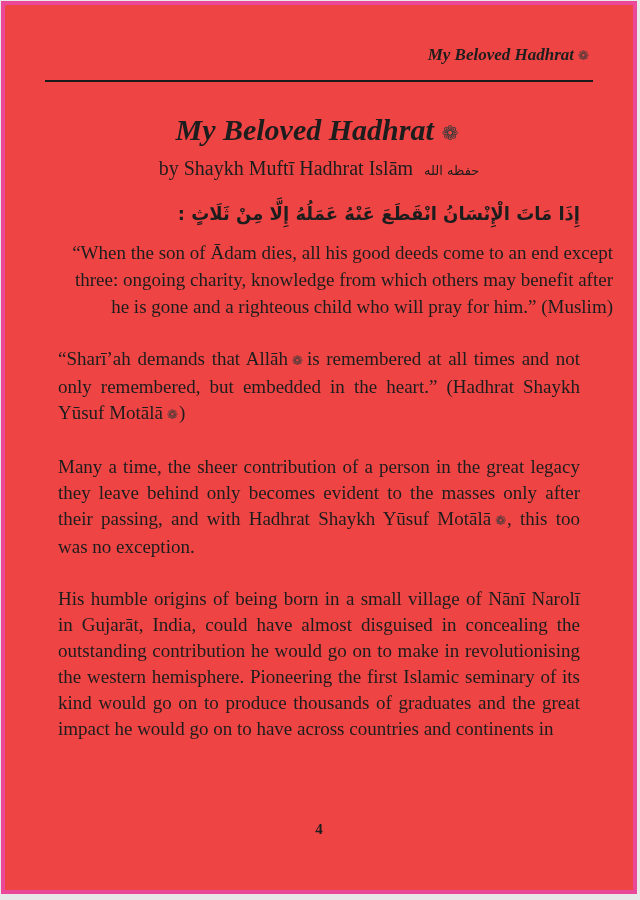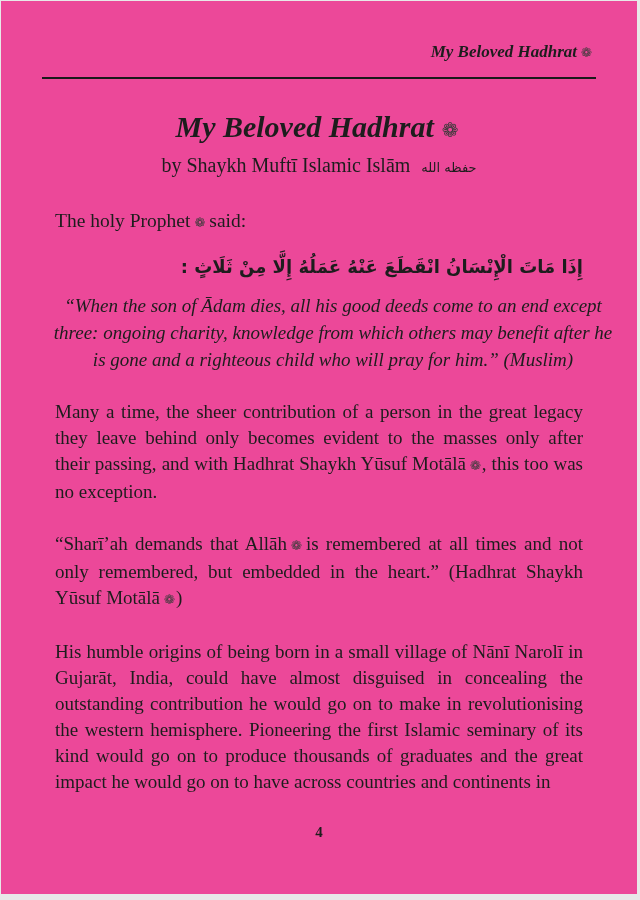--- a/index.html
+++ b/index.html
@@ -7,22 +7,22 @@
     width: 640px; height: 900px;
     background: #e8e8e8;
     font-family: "Liberation Serif", serif;
     color: #1d1d1d;
     overflow: hidden;
   }
   .canvas { position: relative; width: 640px; height: 900px; }
   .page {
     position: absolute;
     left: 1px; top: 1px; right: 3px; bottom: 6px;
-    background: #ec4899;
-    border: 1px solid #ec4899;
+    background: #ef4444;
+    border: 4px solid #ec4899;
     box-sizing: border-box;
   }
   .running-header {
     margin: 40px 40px 0 53px;
     text-align: right;
     font-style: italic;
     font-weight: 600;
     font-size: 17px;
     line-height: 20px;
     white-space: nowrap;
@@ -66,22 +66,21 @@
     margin: 12px 53px 0 53px;
     text-align: right;
     direction: rtl;
     font-family: "DejaVu Sans", sans-serif;
     font-weight: bold;
     font-size: 18px;
     line-height: 37px;
   }
   .translation {
     margin: 7px 20px 0 48px;
-    text-align: center;
-    font-style: italic;
+    text-align: right;
     font-size: 19px;
     line-height: 27px;
   }
   .body-para {
     margin: 26px 53px 0 53px;
     text-align: justify;
     font-size: 19px;
     line-height: 26px;
   }
   .hon {
@@ -114,39 +113,36 @@
       <span>My Beloved Hadhrat</span><span class="hon">❁</span>
     </div>
 
     <div class="rule"></div>
 
     <div class="title">
       <span>My Beloved Hadhrat</span><span class="hon hon-title">❁</span>
     </div>
 
     <div class="byline">
-      <span>by Shaykh Muftī Islamic Islām</span>
+      <span>by Shaykh Muftī Hadhrat Islām</span>
       <span class="arabic-small">حفظه الله</span>
     </div>
 
-    <p class="intro">
-      <span>The holy Prophet</span><span class="hon">❁</span><span>said:</span>
-    </p>
 
     <div class="arabic-block">
       <div>إِذَا مَاتَ الْإِنْسَانُ انْقَطَعَ عَنْهُ عَمَلُهُ إِلَّا مِنْ ثَلَاثٍ :</div>
     </div>
 
     <div class="translation">“When the son of Ādam dies, all his good deeds come to an end except three: ongoing charity, knowledge from which others may benefit after he is gone and a righteous child who will pray for him.” (Muslim)</div>
 
     <p class="body-para">
-      <span>Many a time, the sheer contribution of a person in the great legacy they leave behind only becomes evident to the masses only after their passing, and with Hadhrat Shaykh Yūsuf Motālā</span><span class="hon tight-r">❁</span><span>, this too was no exception.</span>
+      <span>“Sharī’ah demands that Allāh</span><span class="hon">❁</span><span>is remembered at all times and not only remembered, but embedded in the heart.” (Hadhrat Shaykh Yūsuf Motālā</span><span class="hon tight-r">❁</span><span>)</span>
     </p>
 
     <p class="body-para">
-      <span>“Sharī’ah demands that Allāh</span><span class="hon">❁</span><span>is remembered at all times and not only remembered, but embedded in the heart.” (Hadhrat Shaykh Yūsuf Motālā</span><span class="hon tight-r">❁</span><span>)</span>
+      <span>Many a time, the sheer contribution of a person in the great legacy they leave behind only becomes evident to the masses only after their passing, and with Hadhrat Shaykh Yūsuf Motālā</span><span class="hon tight-r">❁</span><span>, this too was no exception.</span>
     </p>
 
     <p class="body-para">His humble origins of being born in a small village of Nānī Narolī in Gujarāt, India, could have almost disguised in concealing the outstanding contribution he would go on to make in revolutionising the western hemisphere. Pioneering the first Islamic seminary of its kind would go on to produce thousands of graduates and the great impact he would go on to have across countries and continents in</p>
 
     <div class="page-number">4</div>
   </div>
 </div>
 
 </body></html>

